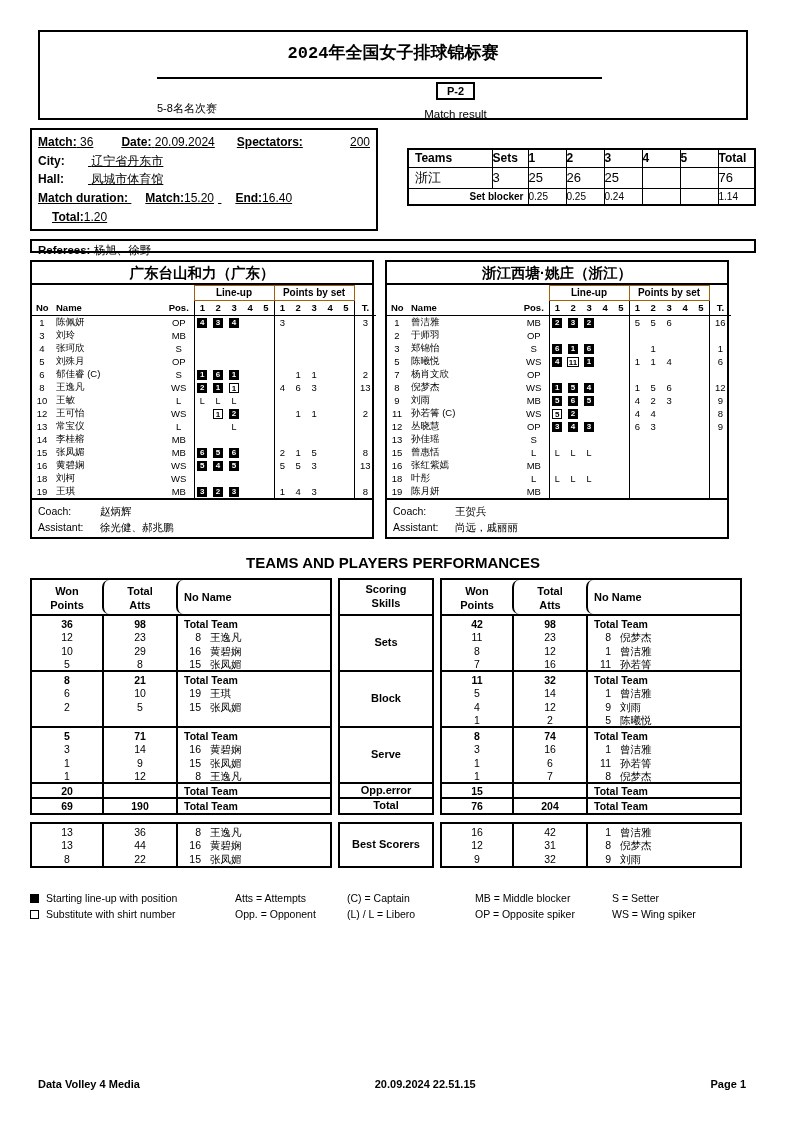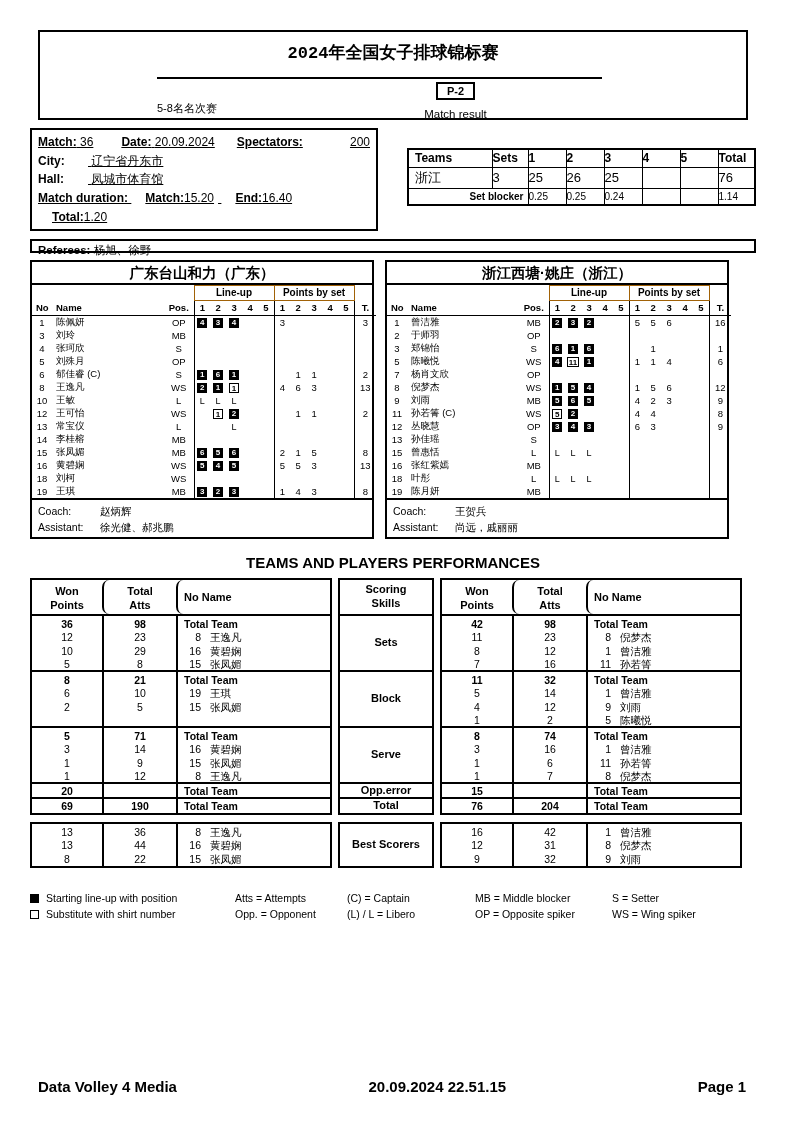--- a/index.html
+++ b/index.html
@@ -91,21 +91,21 @@
     font-weight:bold;font-size:11px;line-height:1.25;}
 
   
   .legend{margin-top:24px;font-size:10.5px;}
   .leg-row{display:grid;grid-template-columns:205px 112px 128px 137px auto;margin-bottom:4px;align-items:center;}
   .leg-first{display:flex;align-items:center;gap:7px;}
   .sq-filled{width:9px;height:9px;background:#000;display:inline-block;flex:none;}
   .sq-empty{width:9px;height:9px;border:1px solid #000;background:#fff;display:inline-block;flex:none;}
 
   
-  .footer{position:absolute;left:38px;right:48px;top:1078px;display:flex;font-weight:bold;font-size:15px;}
+  .footer{position:absolute;left:38px;right:48px;top:1078px;display:flex;font-weight:bold;font-size:11px;}
   .footer .fc{flex:1;text-align:center;}
 </style>
 </head>
 <body>
 
 <div class="page">
   <div class="content">
 
     <div class="title-box">
       <h1>2024年全国女子排球锦标赛</h1>

